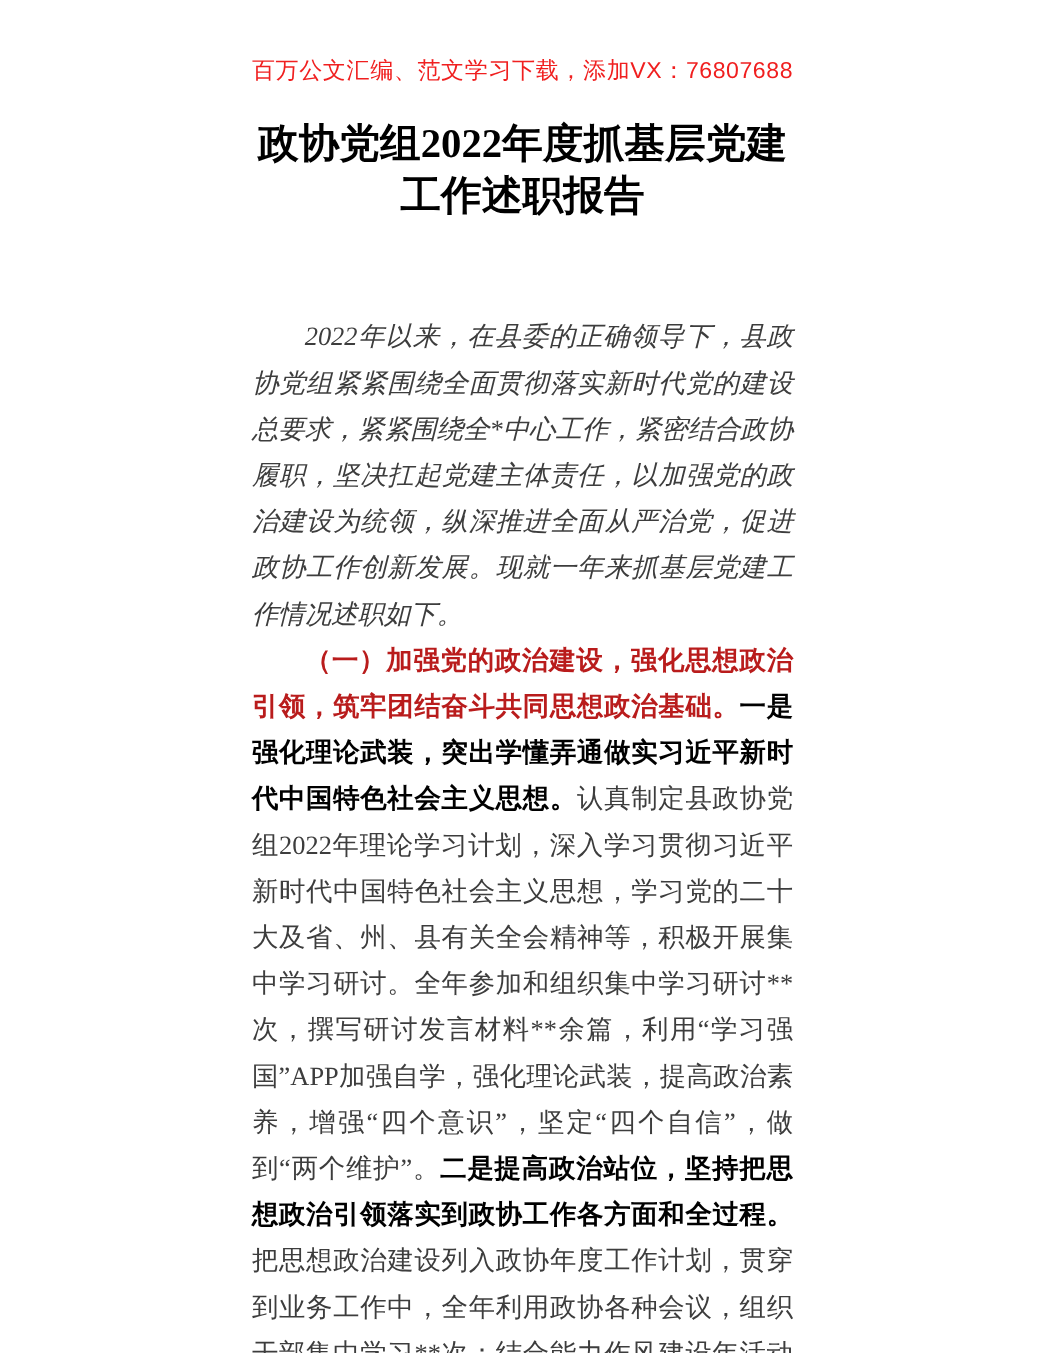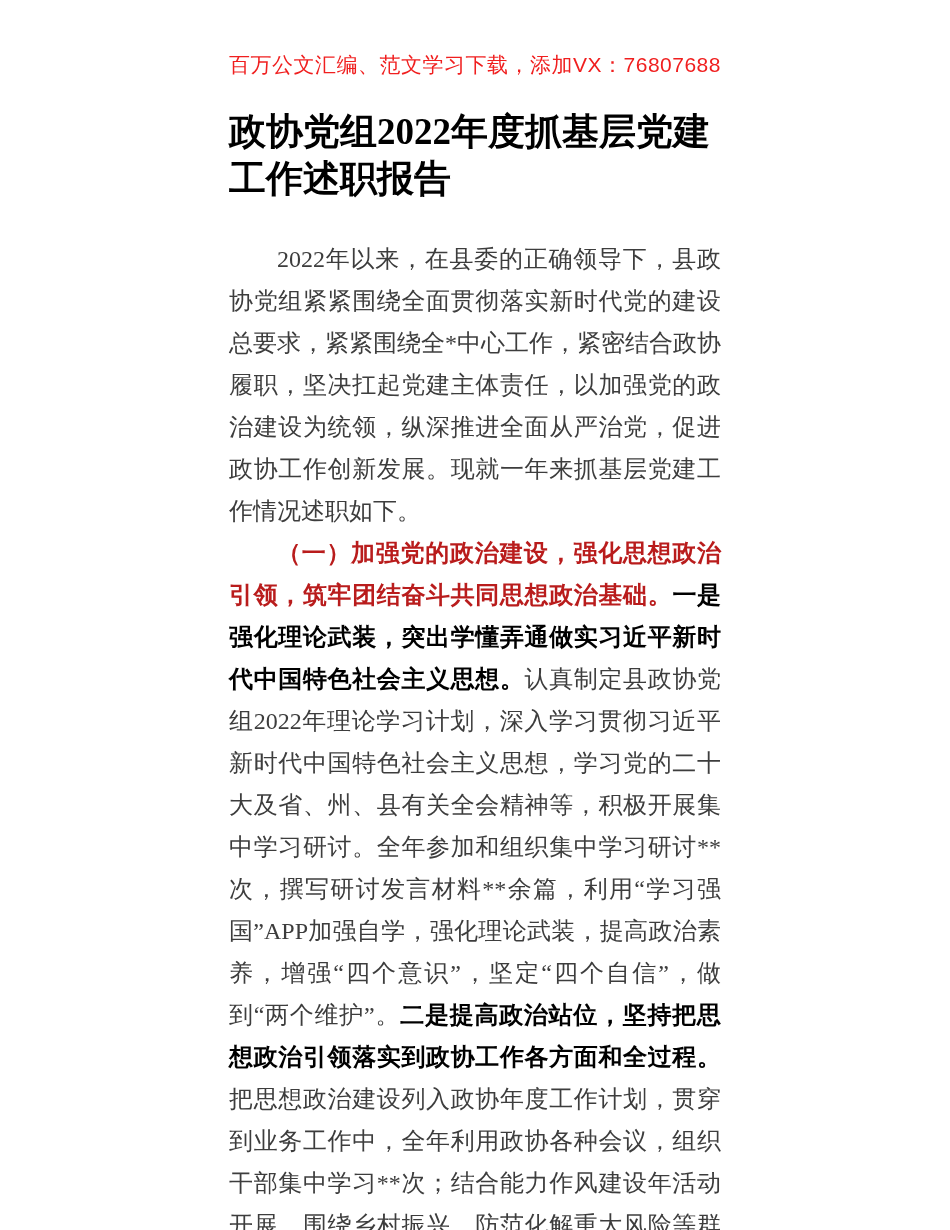--- a/index.html
+++ b/index.html
@@ -18,37 +18,38 @@
   }
   .notice {
     text-align: center;
     font-family: "Liberation Sans", "DejaVu Sans", sans-serif;
     font-size: 21px;
     line-height: 26px;
     letter-spacing: 0.5px;
   }
   .doc-title {
     margin-top: 30px;
-    text-align: left;
+    text-align: center;
     font-size: 37px;
     line-height: 47px;
     font-weight: bold;
     color: #000000;
     font-family: "Liberation Serif", "DejaVu Serif", serif;
   }
   .para {
     font-size: 24px;
     line-height: 42px;
     text-align: justify;
     text-indent: 2em;
     color: #3d3d3d;
     word-break: break-all;
   }
   .para.intro {
-    margin-top: 36px;
+    margin-top: 84px;
+    font-style: italic;
   }
   .section-heading {
     margin-top: 6px;
     margin-bottom: 14px;
     font-size: 24px;
     line-height: 42px;
     text-indent: 2em;
     font-weight: bold;
     color: #111111;
     font-family: "Liberation Sans", "DejaVu Sans", sans-serif;

